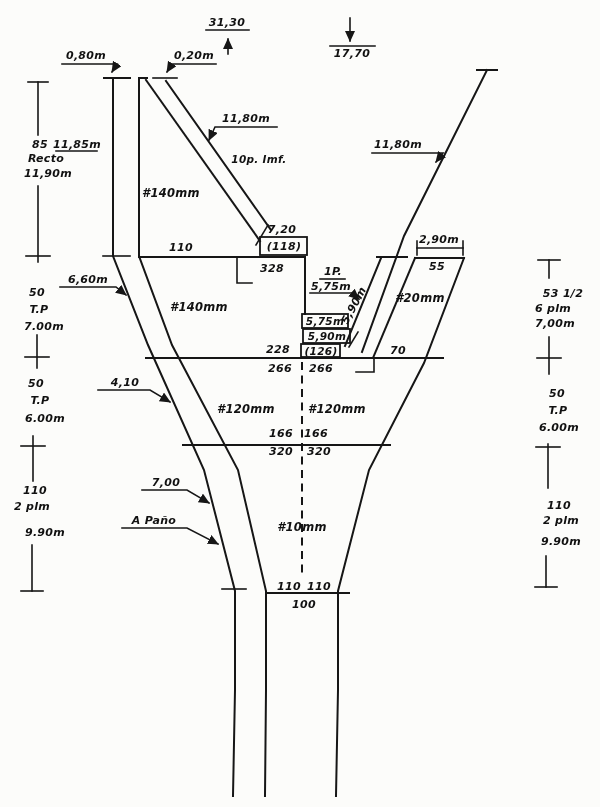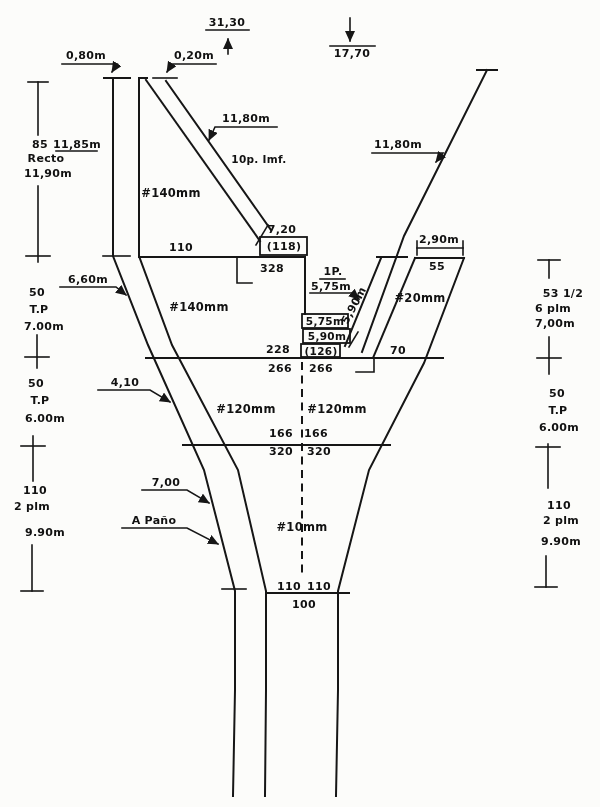--- a/index.html
+++ b/index.html
@@ -1,19 +1,20 @@
 <!DOCTYPE html>
 <html><head>
 <meta charset="utf-8">
 <style>
   html,body{margin:0;padding:0;background:#e8e8e6;}
   .sheet{
     position:relative;width:600px;height:807px;margin:0 auto;
     background:#fcfcfa;overflow:hidden;
     font-family:"DejaVu Sans", sans-serif;
+    font-style:italic;
   }
   svg{display:block}
   .ink{stroke:#161616;fill:none;stroke-width:2;stroke-linecap:square;}
   .thin{stroke:#161616;fill:none;stroke-width:1.6;stroke-linecap:square;}
   .dash{stroke:#161616;fill:none;stroke-width:2;stroke-dasharray:8 5.5;}
   .bx{stroke:#161616;fill:none;stroke-width:1.8;}
   text{fill:#111;font-family:"DejaVu Sans", sans-serif;font-weight:700;
        font-size:11px;letter-spacing:.3px;}
   .sm{font-size:10.5px;}
   .mesh{font-size:11.5px;}

